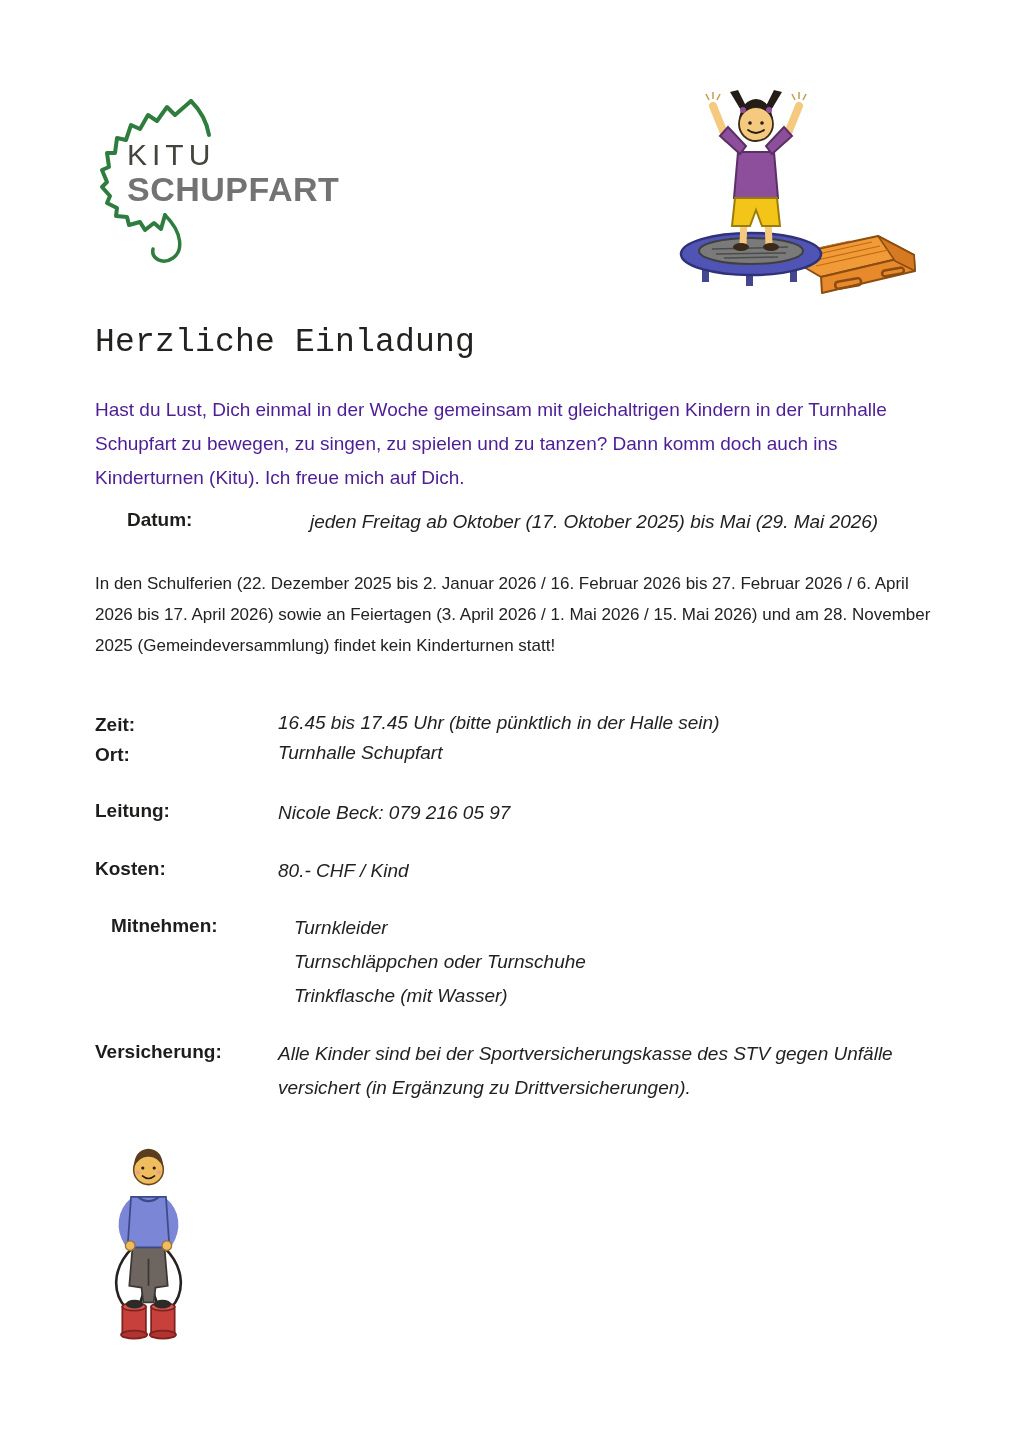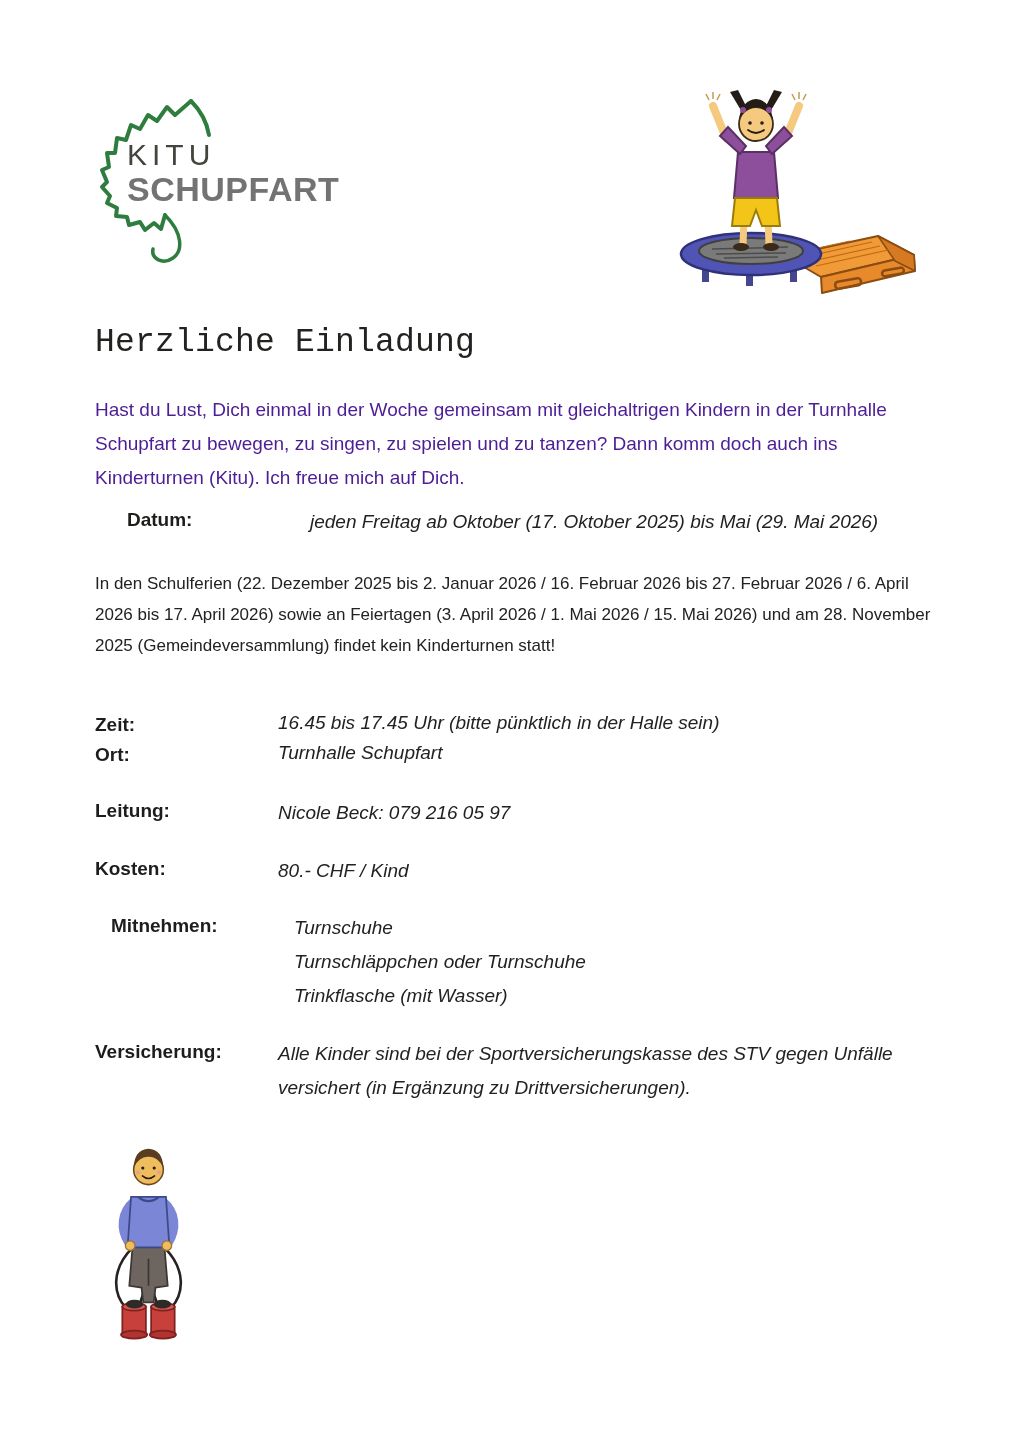--- a/index.html
+++ b/index.html
@@ -189,21 +189,21 @@
   </div>
 
   <div class="row row-kosten">
     <div class="label">Kosten:</div>
     <div class="value">80.- CHF / Kind</div>
   </div>
 
   <div class="row row-mitnehmen">
     <div class="label">Mitnehmen:</div>
     <div class="value">
-      <span class="line">Turnschuhe</span>
+      <span class="line">Turnkleider</span>
       <span class="line">Turnschläppchen oder Turnschuhe</span>
       <span class="line">Trinkflasche (mit Wasser)</span>
     </div>
   </div>
 
   <div class="row row-versicherung">
     <div class="label">Versicherung:</div>
     <div class="value">Alle Kinder sind bei der Sportversicherungskasse des STV gegen Unfälle versichert (in Ergänzung zu Drittversicherungen).</div>
   </div>
 

